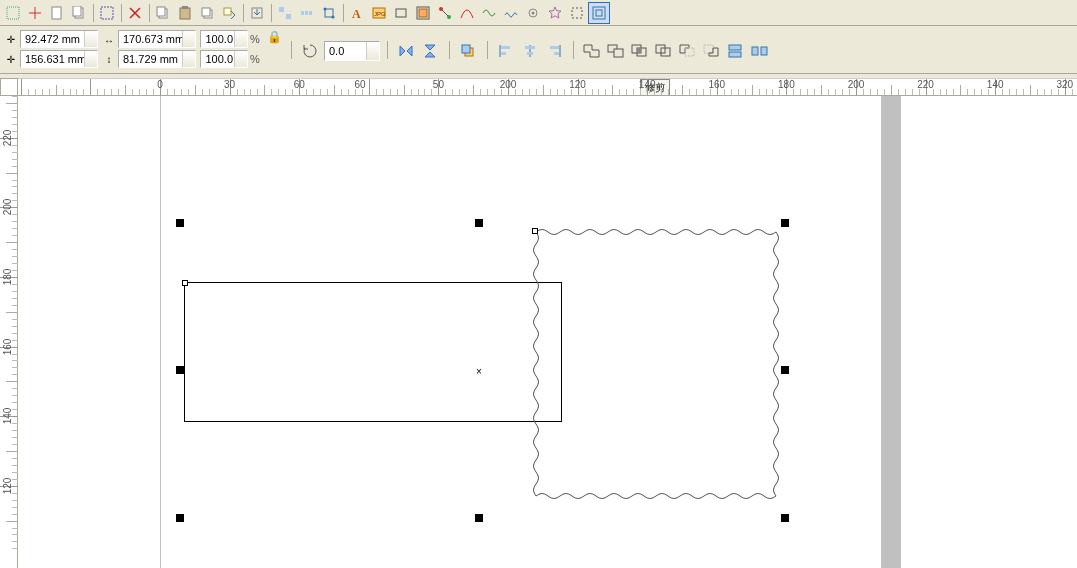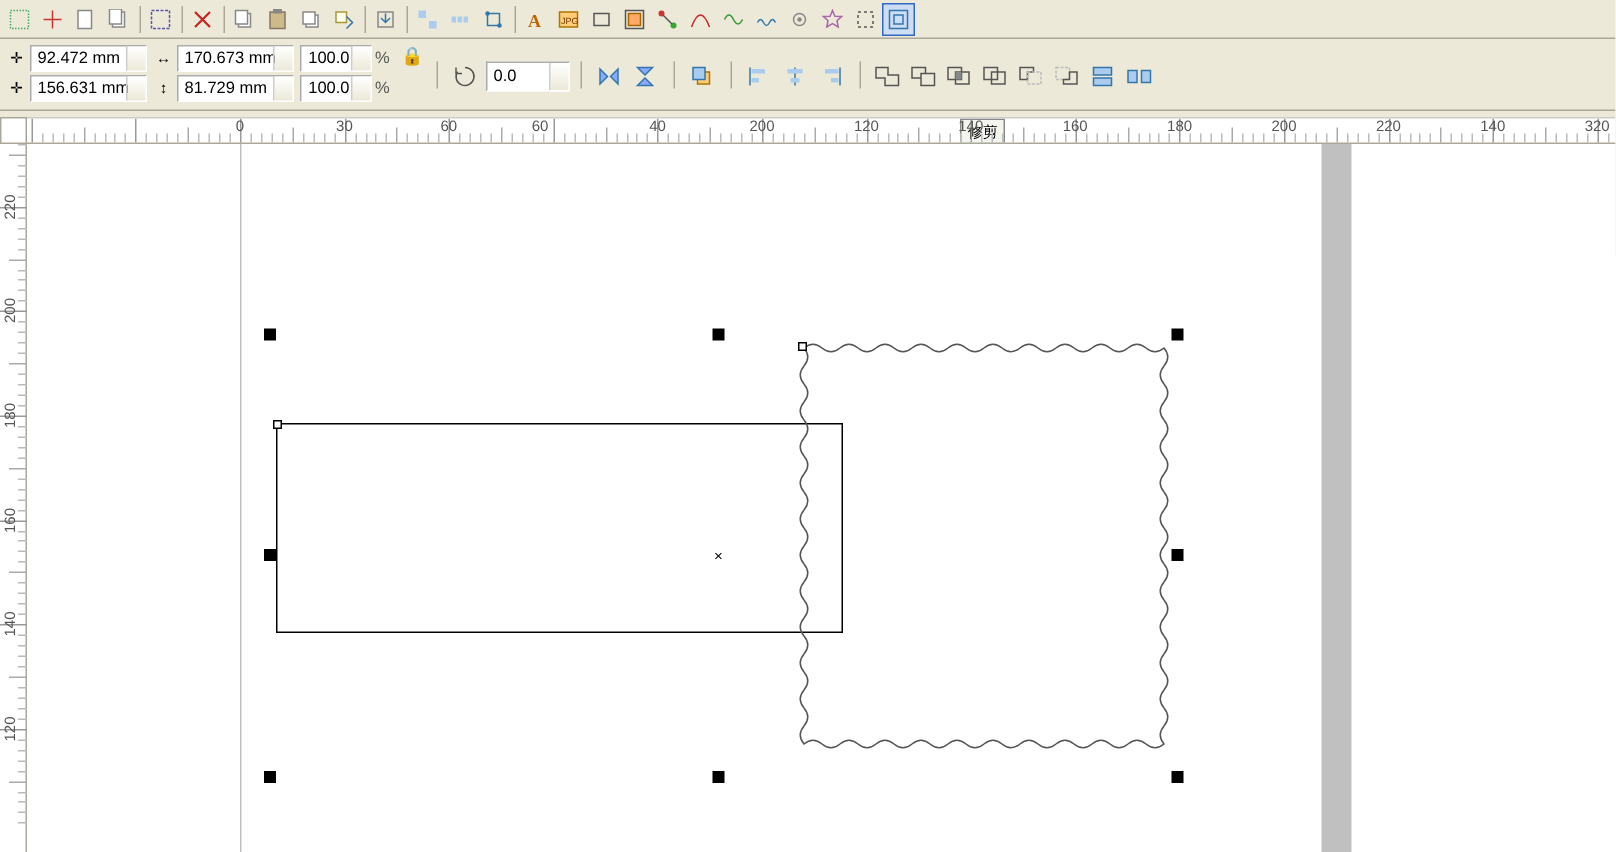--- a/index.html
+++ b/index.html
@@ -471,21 +471,21 @@
   <div class="rbox" id="rulerTip" style="left: 622.24px;">修剪</div>
 <div class="tick-major" style="left: 142px;"></div>
     <div class="rlabel" style="left: 142px;">0</div>
     <div class="tick-major" style="left: 211.6px;"></div>
     <div class="rlabel" style="left: 211.6px;">30</div>
     <div class="tick-major" style="left: 281.2px;"></div>
     <div class="rlabel" style="left: 281.2px;">60</div>
     <div class="tick-major" style="left: 350.8px;"></div>
     <div class="rlabel" style="left: 342px;">60</div>
     <div class="tick-major" style="left: 420.4px;"></div>
-    <div class="rlabel" style="left: 420.4px;">40</div>
+    <div class="rlabel" style="left: 420.4px;">50</div>
     <div class="tick-major" style="left: 490px;"></div>
     <div class="rlabel" style="left: 490px;">200</div>
     <div class="tick-major" style="left: 559.6px;"></div>
     <div class="rlabel" style="left: 559.6px;">120</div>
     <div class="tick-major" style="left: 629.2px;"></div>
     <div class="rlabel" style="left: 629.2px;">140</div>
     <div class="tick-major" style="left: 698.8px;"></div>
     <div class="rlabel" style="left: 698.8px;">160</div>
     <div class="tick-major" style="left: 768.4px;"></div>
     <div class="rlabel" style="left: 768.4px;">180</div>

